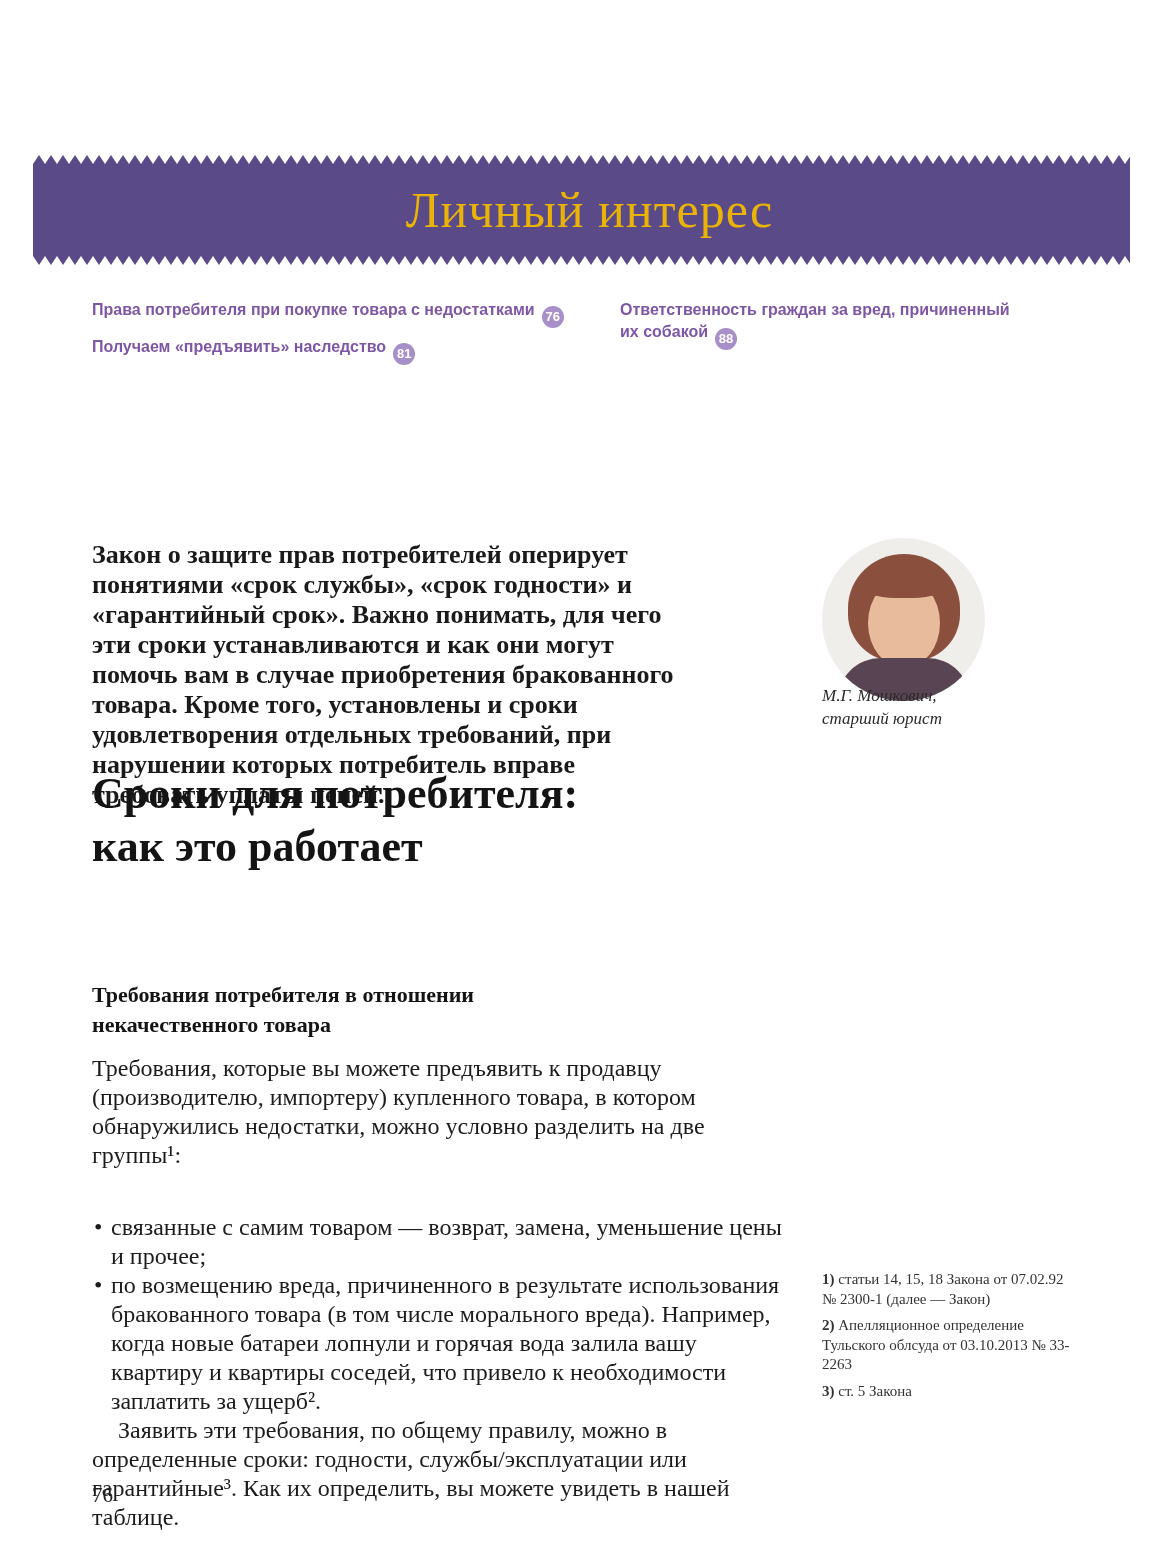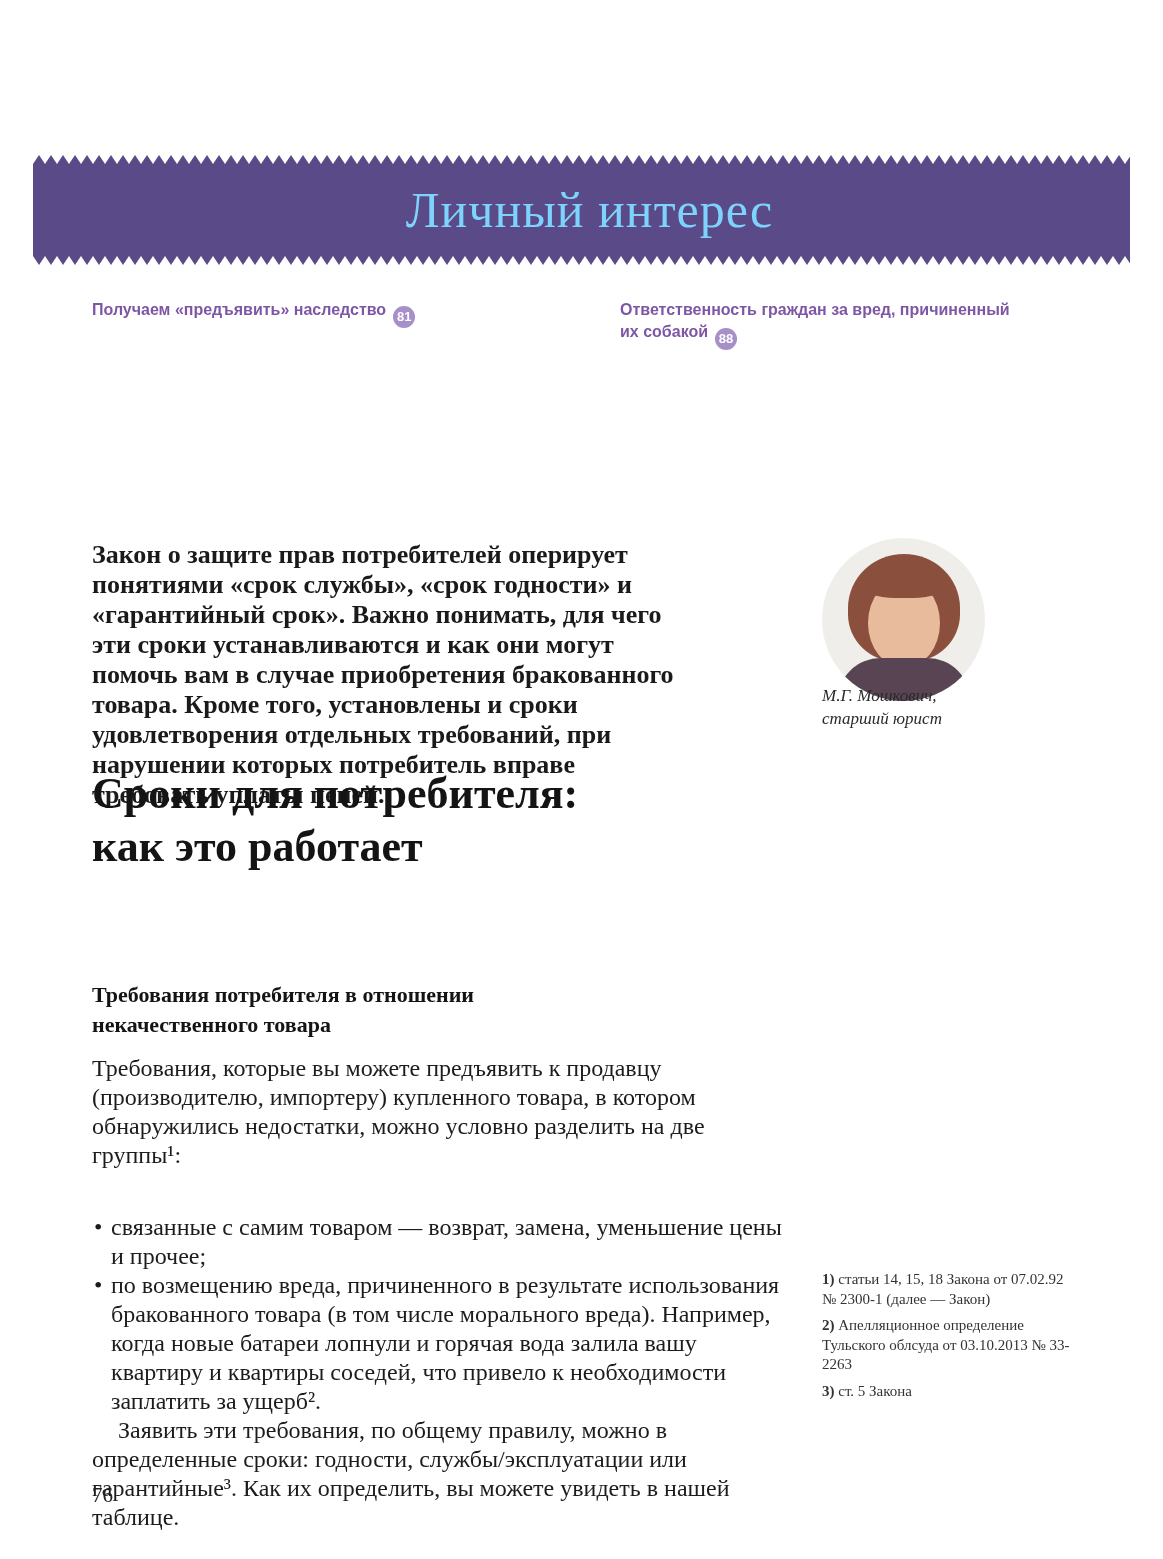--- a/index.html
+++ b/index.html
@@ -28,21 +28,21 @@
     height: 92px;
     display: flex;
     align-items: center;
     justify-content: center;
   }
   .banner-title {
     font-family: "Liberation Serif", serif;
     font-weight: 400;
     font-size: 50px;
     letter-spacing: 1px;
-    color: #7dd3fc;
+    color: #eab308;
     line-height: 1;
     margin-left: 16px;
   }
 
   
   .toc {
     position: absolute;
     left: 92px;
     top: 299px;
     width: 985px;
@@ -228,20 +228,21 @@
         <pattern id="zzb" width="12" height="9" patternUnits="userSpaceOnUse">
           <path d="M0 0 L12 0 L6 9 Z" fill="#5a4a87"></path>
         </pattern>
       </defs>
       <rect width="100%" height="9" fill="url(#zzb)"></rect>
     </svg>
   </div>
 
   <div class="toc">
     <div class="toc-col-left">
+      <a class="toc-item"><span>Права потребителя при покупке товара с недостатками</span><span class="badge">76</span></a>
       <a class="toc-item"><span>Получаем «предъявить» наследство</span><span class="badge">81</span></a>
     </div>
     <div class="toc-col-right">
       <a class="toc-item"><span>Ответственность граждан за вред, причиненный их собакой</span><span class="badge">88</span></a>
     </div>
   </div>
 
   <div class="lead">Закон о защите прав потребителей оперирует понятиями «срок службы», «срок годности» и «гарантийный срок». Важно понимать, для чего эти сроки устанавливаются и как они могут помочь вам в случае приобретения бракованного товара. Кроме того, установлены и сроки удовлетворения отдельных требований, при нарушении которых потребитель вправе требовать уплаты пеней.</div>
 
   <div class="photo">

